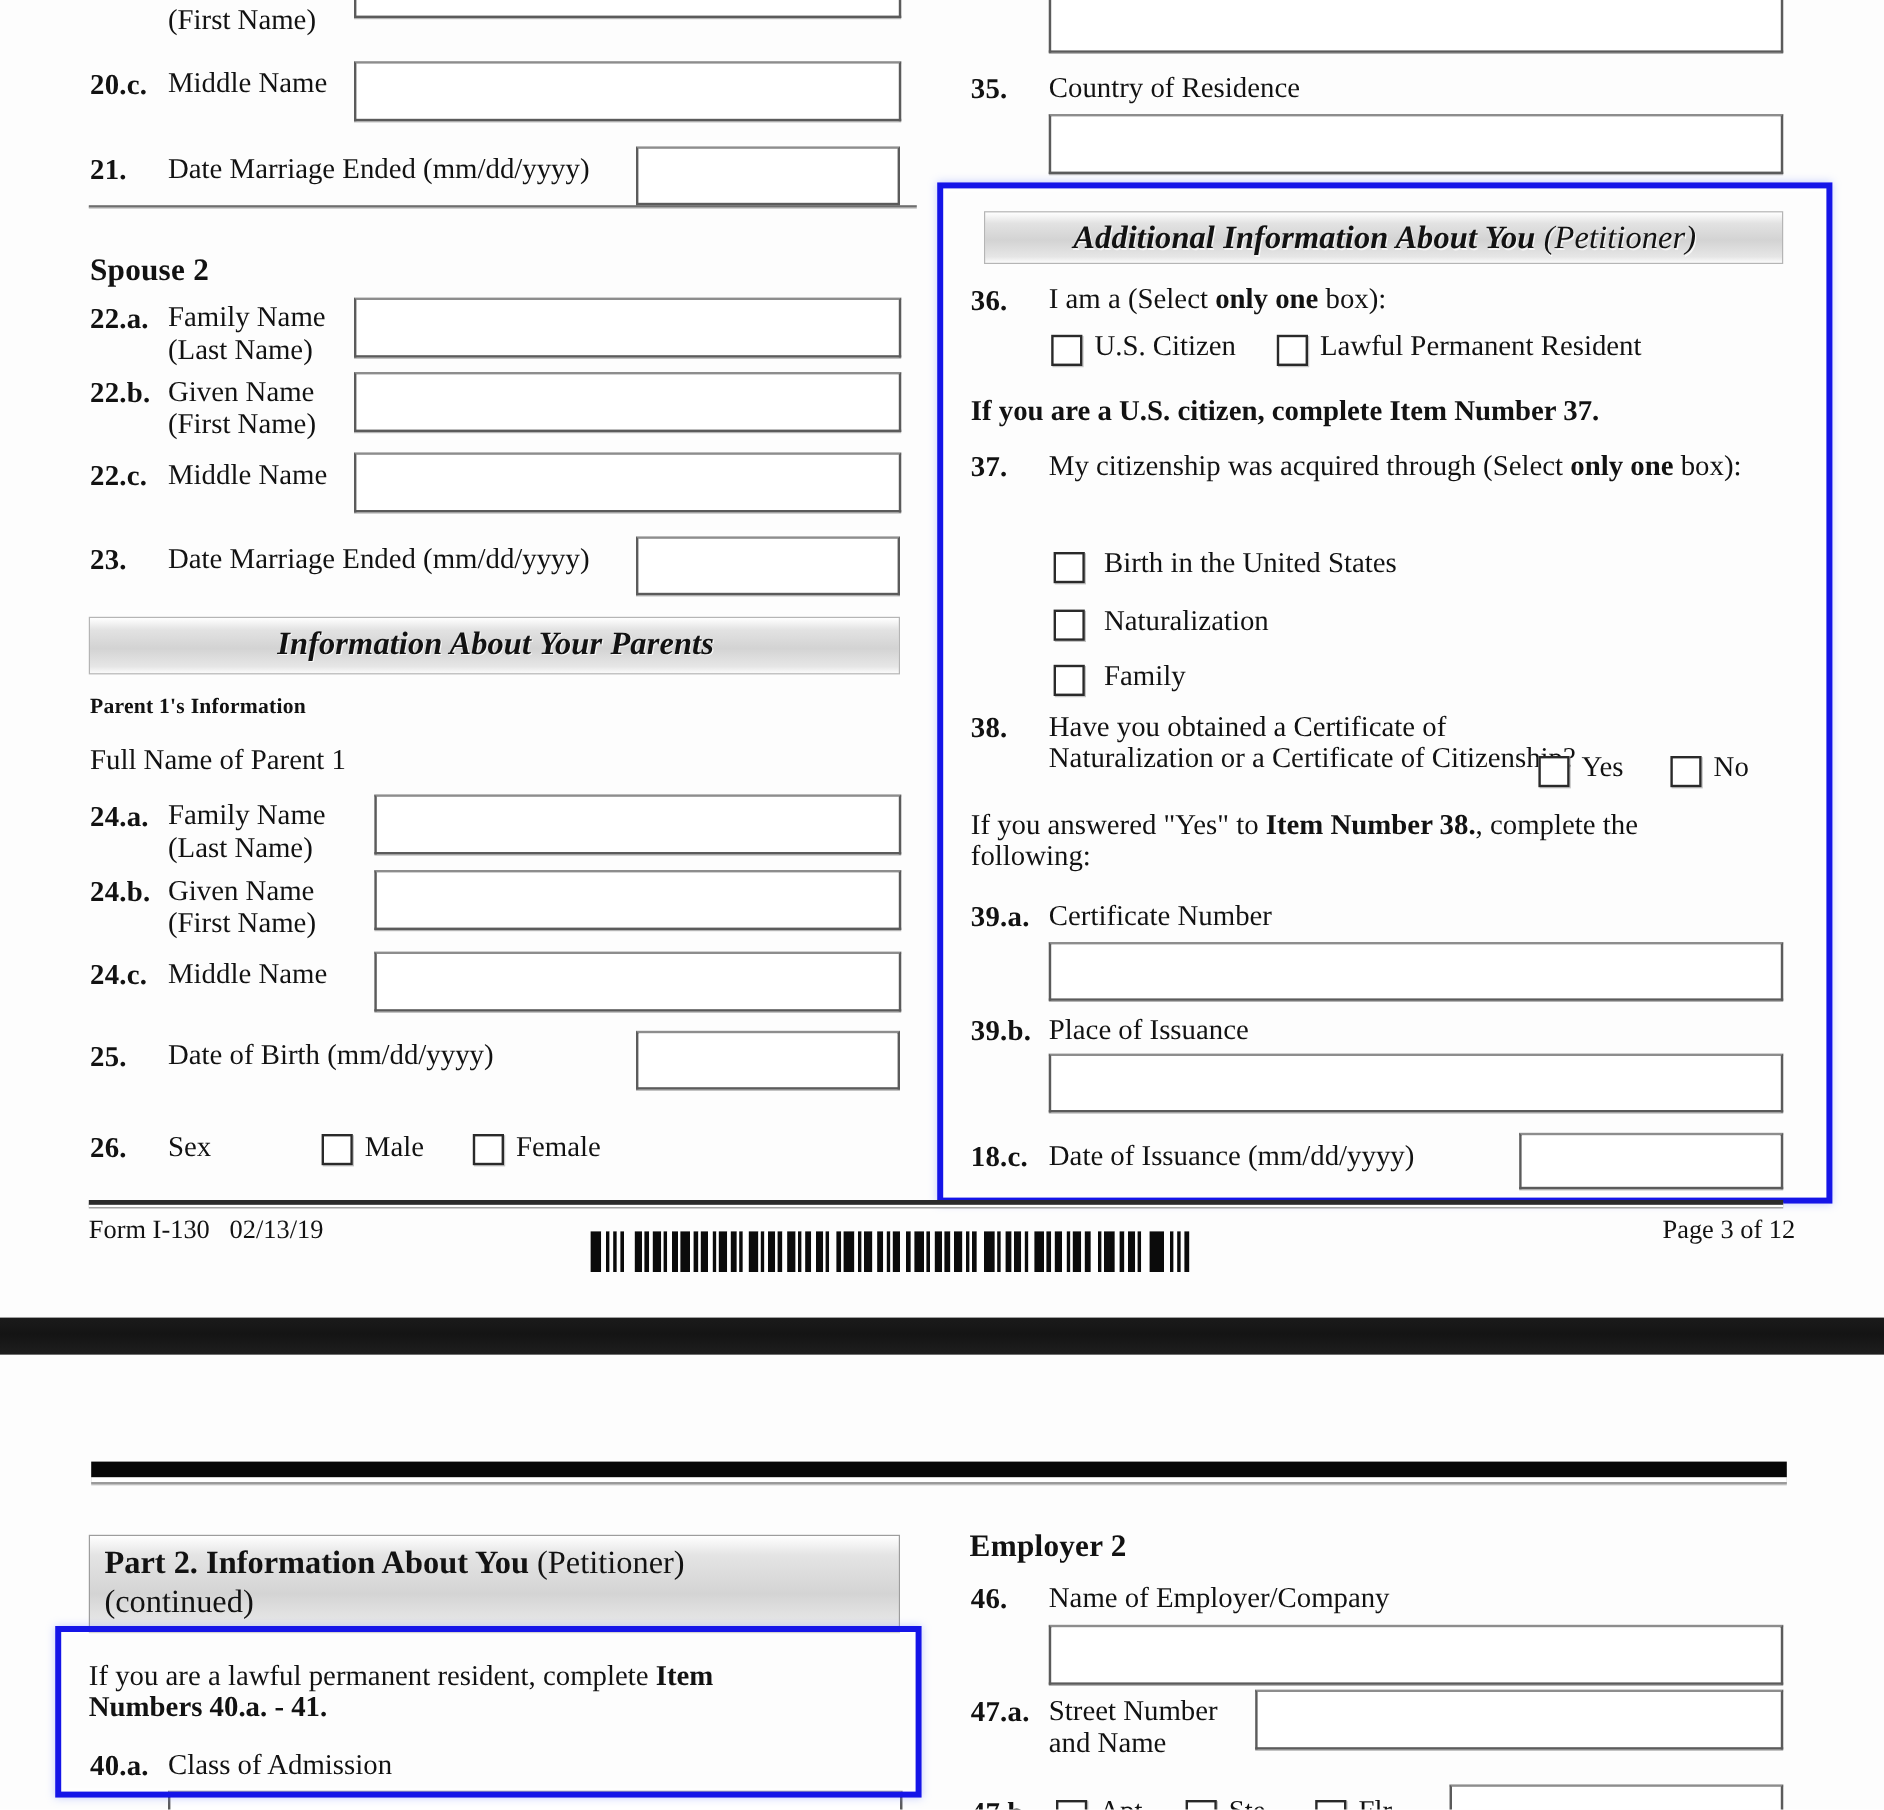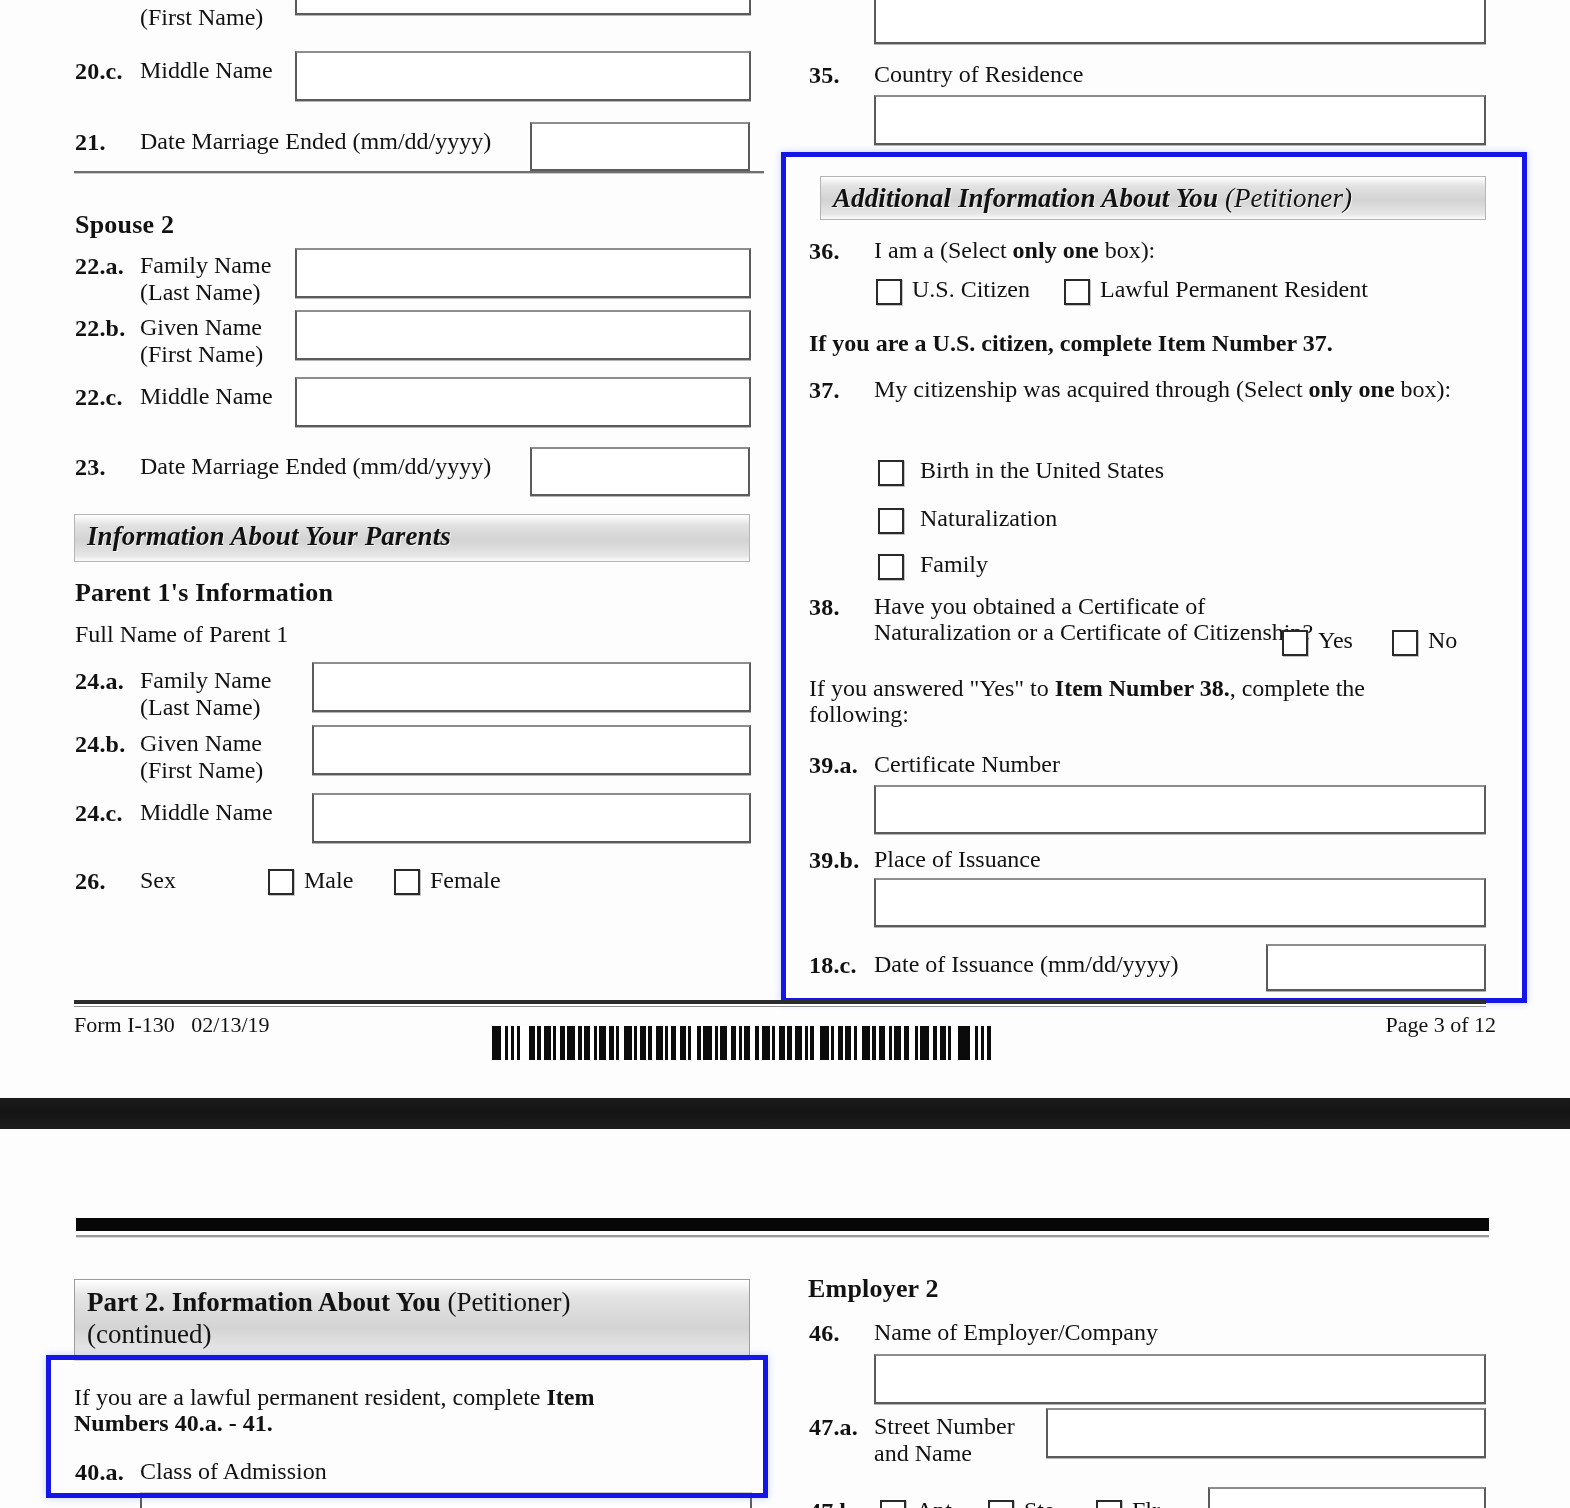--- a/index.html
+++ b/index.html
@@ -50,20 +50,21 @@
   
   .band{
     box-sizing:border-box;
     background:linear-gradient(180deg,#ffffff 0%,#e2e2e2 22%,#d3d3d3 55%,#e6e6e6 88%,#fbfbfb 100%);
     border:1px solid #b5b5b5;
     font-style:italic;font-weight:bold;
     font-size:27px;
     padding:6px 10px 7px 12px;
     letter-spacing:.1px;
     text-shadow:1px 1px 0 rgba(255,255,255,.75);
+    text-align:center;
   }
   .band .reg{font-style:italic;font-weight:normal;}
   .band2{
     box-sizing:border-box;
     background:linear-gradient(180deg,#ffffff 0%,#e4e4e4 20%,#d4d4d4 60%,#ededed 100%);
     border:1px solid #9d9d9d;
     font-weight:bold;font-size:27px;
     padding:7px 10px 9px 12px;
     line-height:1.18;
   }
@@ -157,21 +158,21 @@
       <span class="num" style="position:absolute;left:1px;top:18px;">23.</span>
       <span class="lbl" style="position:absolute;left:66px;top:18px;">Date Marriage Ended (mm/dd/yyyy)</span>
       <div class="fbox" style="position:absolute;left:456px;top:11px;width:220px;height:49px;"></div>
     </div>
 
     <div class="band" style="width:676px;height:48px;">
       <span>Information About Your Parents</span>
     </div>
 
     <div class="row" style="height:52px;">
-      <span class="num" style="position:absolute;left:1px;top:16px;font-size:26px;">Parent 1's Information</span>
+      <span class="num" style="position:absolute;left:1px;top:16px;font-size:18px;">Parent 1's Information</span>
     </div>
     <div class="row" style="height:48px;">
       <span class="lbl" style="position:absolute;left:1px;top:8px;">Full Name of Parent 1</span>
     </div>
 
     <div class="row" style="height:63px;">
       <span class="num" style="position:absolute;left:1px;top:6px;">24.a.</span>
       <span class="lbl" style="position:absolute;left:66px;top:6px;">Family Name</span>
       <span class="lbl" style="position:absolute;left:66px;top:33px;">(Last Name)</span>
       <div class="fbox" style="position:absolute;left:238px;top:0px;width:439px;height:50px;"></div>
@@ -183,20 +184,25 @@
       <span class="lbl" style="position:absolute;left:66px;top:33px;">(First Name)</span>
       <div class="fbox" style="position:absolute;left:238px;top:0px;width:439px;height:50px;"></div>
     </div>
 
     <div class="row" style="height:66px;">
       <span class="num" style="position:absolute;left:1px;top:12px;">24.c.</span>
       <span class="lbl" style="position:absolute;left:66px;top:12px;">Middle Name</span>
       <div class="fbox" style="position:absolute;left:238px;top:5px;width:439px;height:50px;"></div>
     </div>
 
+    <div class="row" style="height:76px;">
+      <span class="num" style="position:absolute;left:1px;top:14px;">25.</span>
+      <span class="lbl" style="position:absolute;left:66px;top:14px;">Date of Birth (mm/dd/yyyy)</span>
+      <div class="fbox" style="position:absolute;left:456px;top:5px;width:220px;height:49px;"></div>
+    </div>
 
     <div class="row" style="height:66px;">
       <span class="num" style="position:absolute;left:1px;top:14px;">26.</span>
       <span class="lbl" style="position:absolute;left:66px;top:14px;">Sex</span>
       <span class="cbx" style="position:absolute;left:194px;top:15px;"></span>
       <span class="lbl" style="position:absolute;left:230px;top:14px;">Male</span>
       <span class="cbx" style="position:absolute;left:320px;top:15px;"></span>
       <span class="lbl" style="position:absolute;left:356px;top:14px;">Female</span>
     </div>
   </div>

